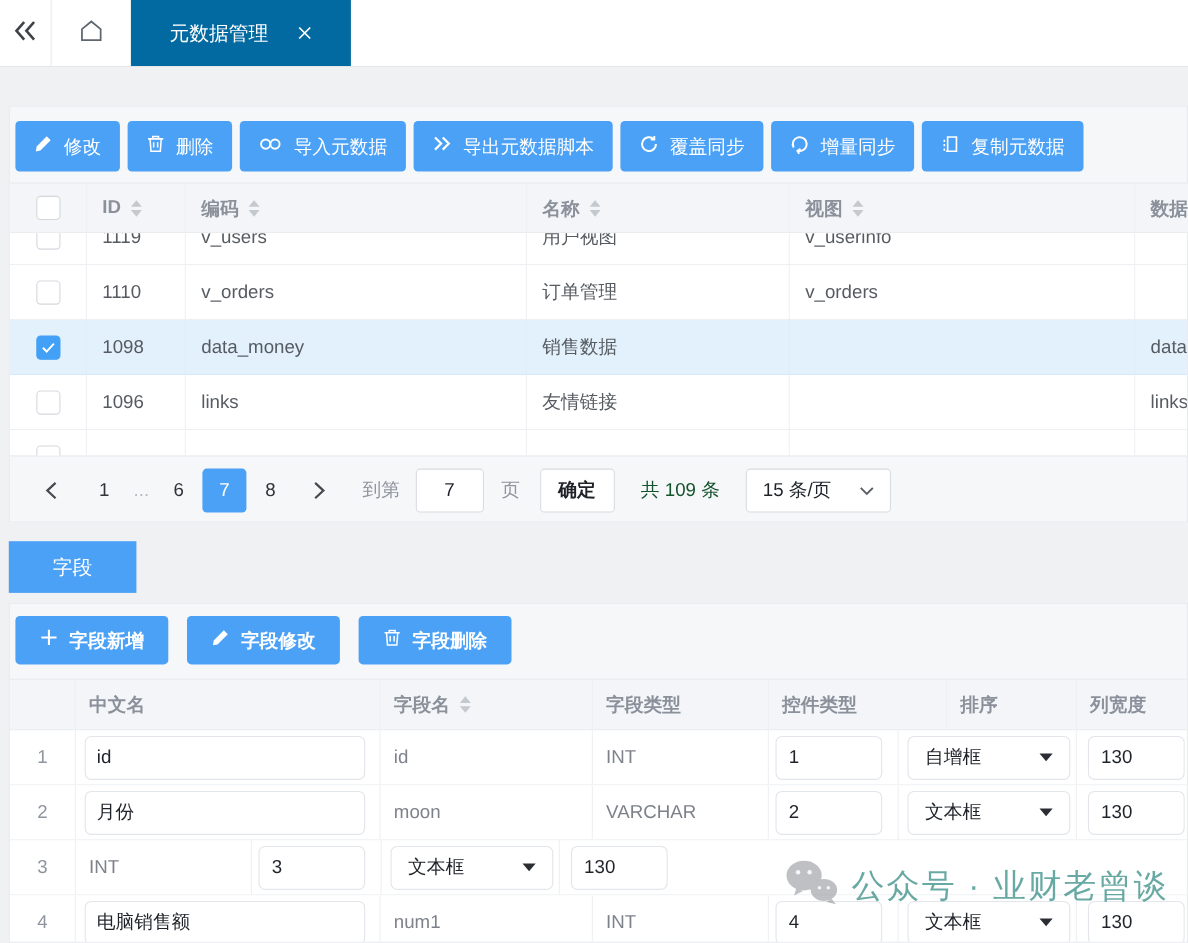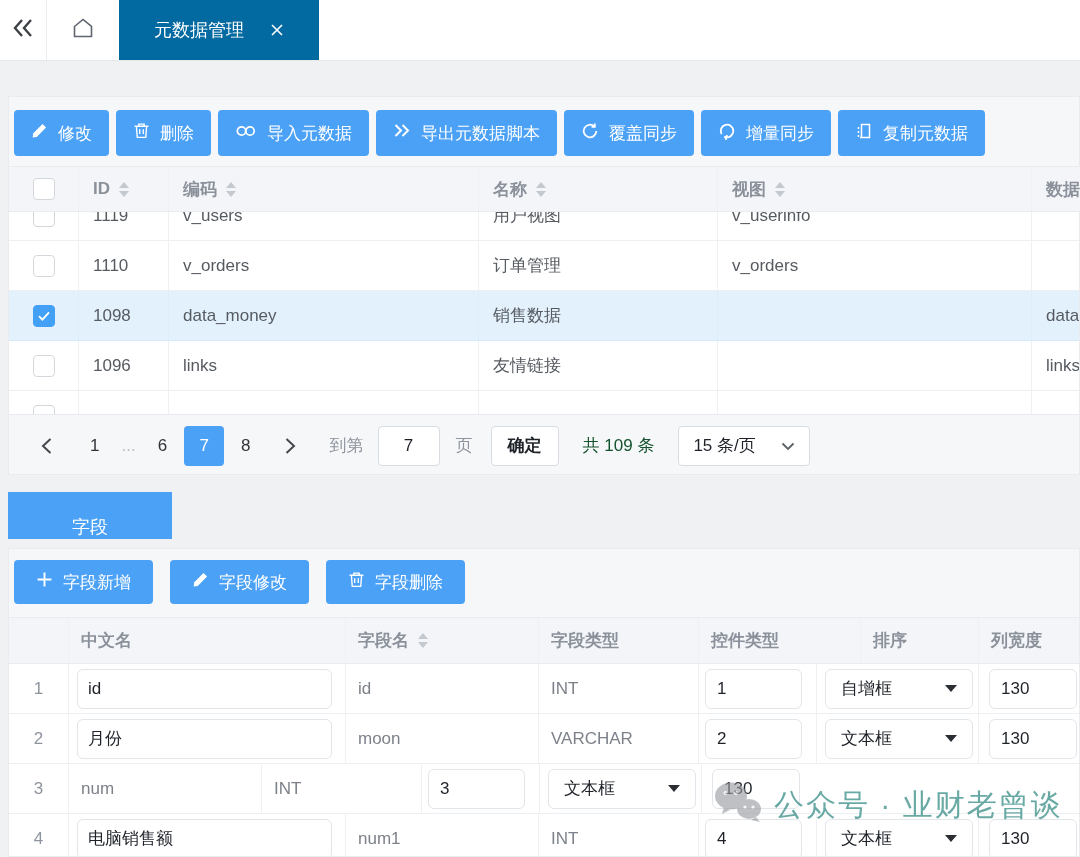--- a/index.html
+++ b/index.html
@@ -17,21 +17,21 @@
 
   
   .panel { position:absolute; background:#f6f7f9; border:1px solid #e9ebee; }
   .panel1 { left:8px; top:96px; width:1072px; height:379px; }
   .panel2 { left:8px; top:548px; width:1072px; height:309px; overflow:hidden; }
 
   
   .toolbar { display:flex; gap:7px; padding:13px 0 0 5px; }
   .toolbar2 { display:flex; gap:17px; padding:11px 0 0 5px; }
   .btn { height:46px; background:#4ba1f6; border-radius:4px; color:#fff; display:inline-flex; align-items:center; gap:10px; padding:0 17px; font-size:17px; cursor:pointer; white-space:nowrap; }
-  .toolbar2 .btn { height:44px; padding:4px 22px; }
+  .toolbar2 .btn { height:44px; padding:4px 22px;font-weight:bold; }
   .btn svg { flex:none; }
 
   
   .mtable { margin-top:10px; }
   .mrow { display:flex; width:1072px; }
   .mhead { height:46px; background:#f3f5f8; border-top:1px solid #e9ecef; border-bottom:1px solid #e9ecef; }
   .mhead .cell { color:#8b919b; font-weight:bold; font-size:17px; display:flex; align-items:center; }
   .cell { padding-left:14px; border-right:1px solid #eef0f3; overflow:hidden; white-space:nowrap; }
   .cell.ck { padding:0; display:flex; align-items:center; justify-content:center; }
   .c1{width:70px;flex:none;} .c2{width:90px;flex:none;} .c3{width:310px;flex:none;}
@@ -57,21 +57,21 @@
   .pg-num { cursor:pointer; }
   .pg-dots { color:#b7bac0; }
   .pg-active { width:40px; height:40px; background:#4ba1f6; border-radius:4px; color:#fff; display:flex; align-items:center; justify-content:center; cursor:pointer; }
   .pg-label { color:#8f959e; }
   .pg-input { width:62px; height:40px; border:1px solid #d9dce1; border-radius:4px; background:#fff; text-align:center; font-size:17px; color:#1f2329; font-family:inherit; }
   .pg-confirm { width:68px; height:40px; border:1px solid #d9dce1; border-radius:4px; background:#fff; display:flex; align-items:center; justify-content:center; font-weight:bold; color:#1f2329; cursor:pointer; }
   .pg-total { color:#14532d; }
   .pg-size { min-width:132px; height:40px; border:1px solid #d9dce1; border-radius:4px; background:#fff; display:flex; align-items:center; justify-content:space-between; padding:0 14px; cursor:pointer; color:#1f2329; }
 
   
-  .fields-tab { position:absolute; left:8px; top:492px; width:164px; height:47px; background:#4ba1f6; color:#fff; font-size:18px; display:flex; align-items:flex-end; justify-content:center; cursor:pointer; }
+  .fields-tab { position:absolute; left:8px; top:492px; width:116px; height:47px; background:#4ba1f6; color:#fff; font-size:18px; display:flex; align-items:center; justify-content:center; cursor:pointer; }
 
   
   .ftable { margin-top:13px; }
   .frow { display:flex; width:1072px; }
   .fhead { height:47px; background:#f3f5f8; border-top:1px solid #e9ecef; border-bottom:1px solid #e9ecef; }
   .fhead .fcell { color:#8b919b; font-weight:bold; font-size:17px; display:flex; align-items:center; }
   .fcell { border-right:1px solid #eef0f3; overflow:hidden; white-space:nowrap; display:flex; align-items:center; padding-left:12px; }
   .f1{width:60px;flex:none;justify-content:center;padding-left:0;} .f2{width:277px;flex:none;}
   .f3{width:193px;flex:none;} .f4{width:160px;flex:none;} .f5{width:118px;flex:none;}
   .f6{width:162px;flex:none;} .f7{width:102px;flex:1;border-right:none;}
@@ -390,21 +390,20 @@
                 <span class="caret-dn"></span>
               </span>
             </div>
           <div class="fcell f7">
               <input class="w-input" value="130" style="">
             </div>
         </div>
 
         <div class="frow">
           <div class="fcell f1">3</div>
-          <div class="fcell f3">num</div>
           <div class="fcell f4">INT</div>
           <div class="fcell f5">
               <input class="ord-input" value="3" style="">
             </div>
           <div class="fcell f6">
               <span class="ctl-select">
                 <span>文本框</span>
                 <span class="caret-dn"></span>
               </span>
             </div>

